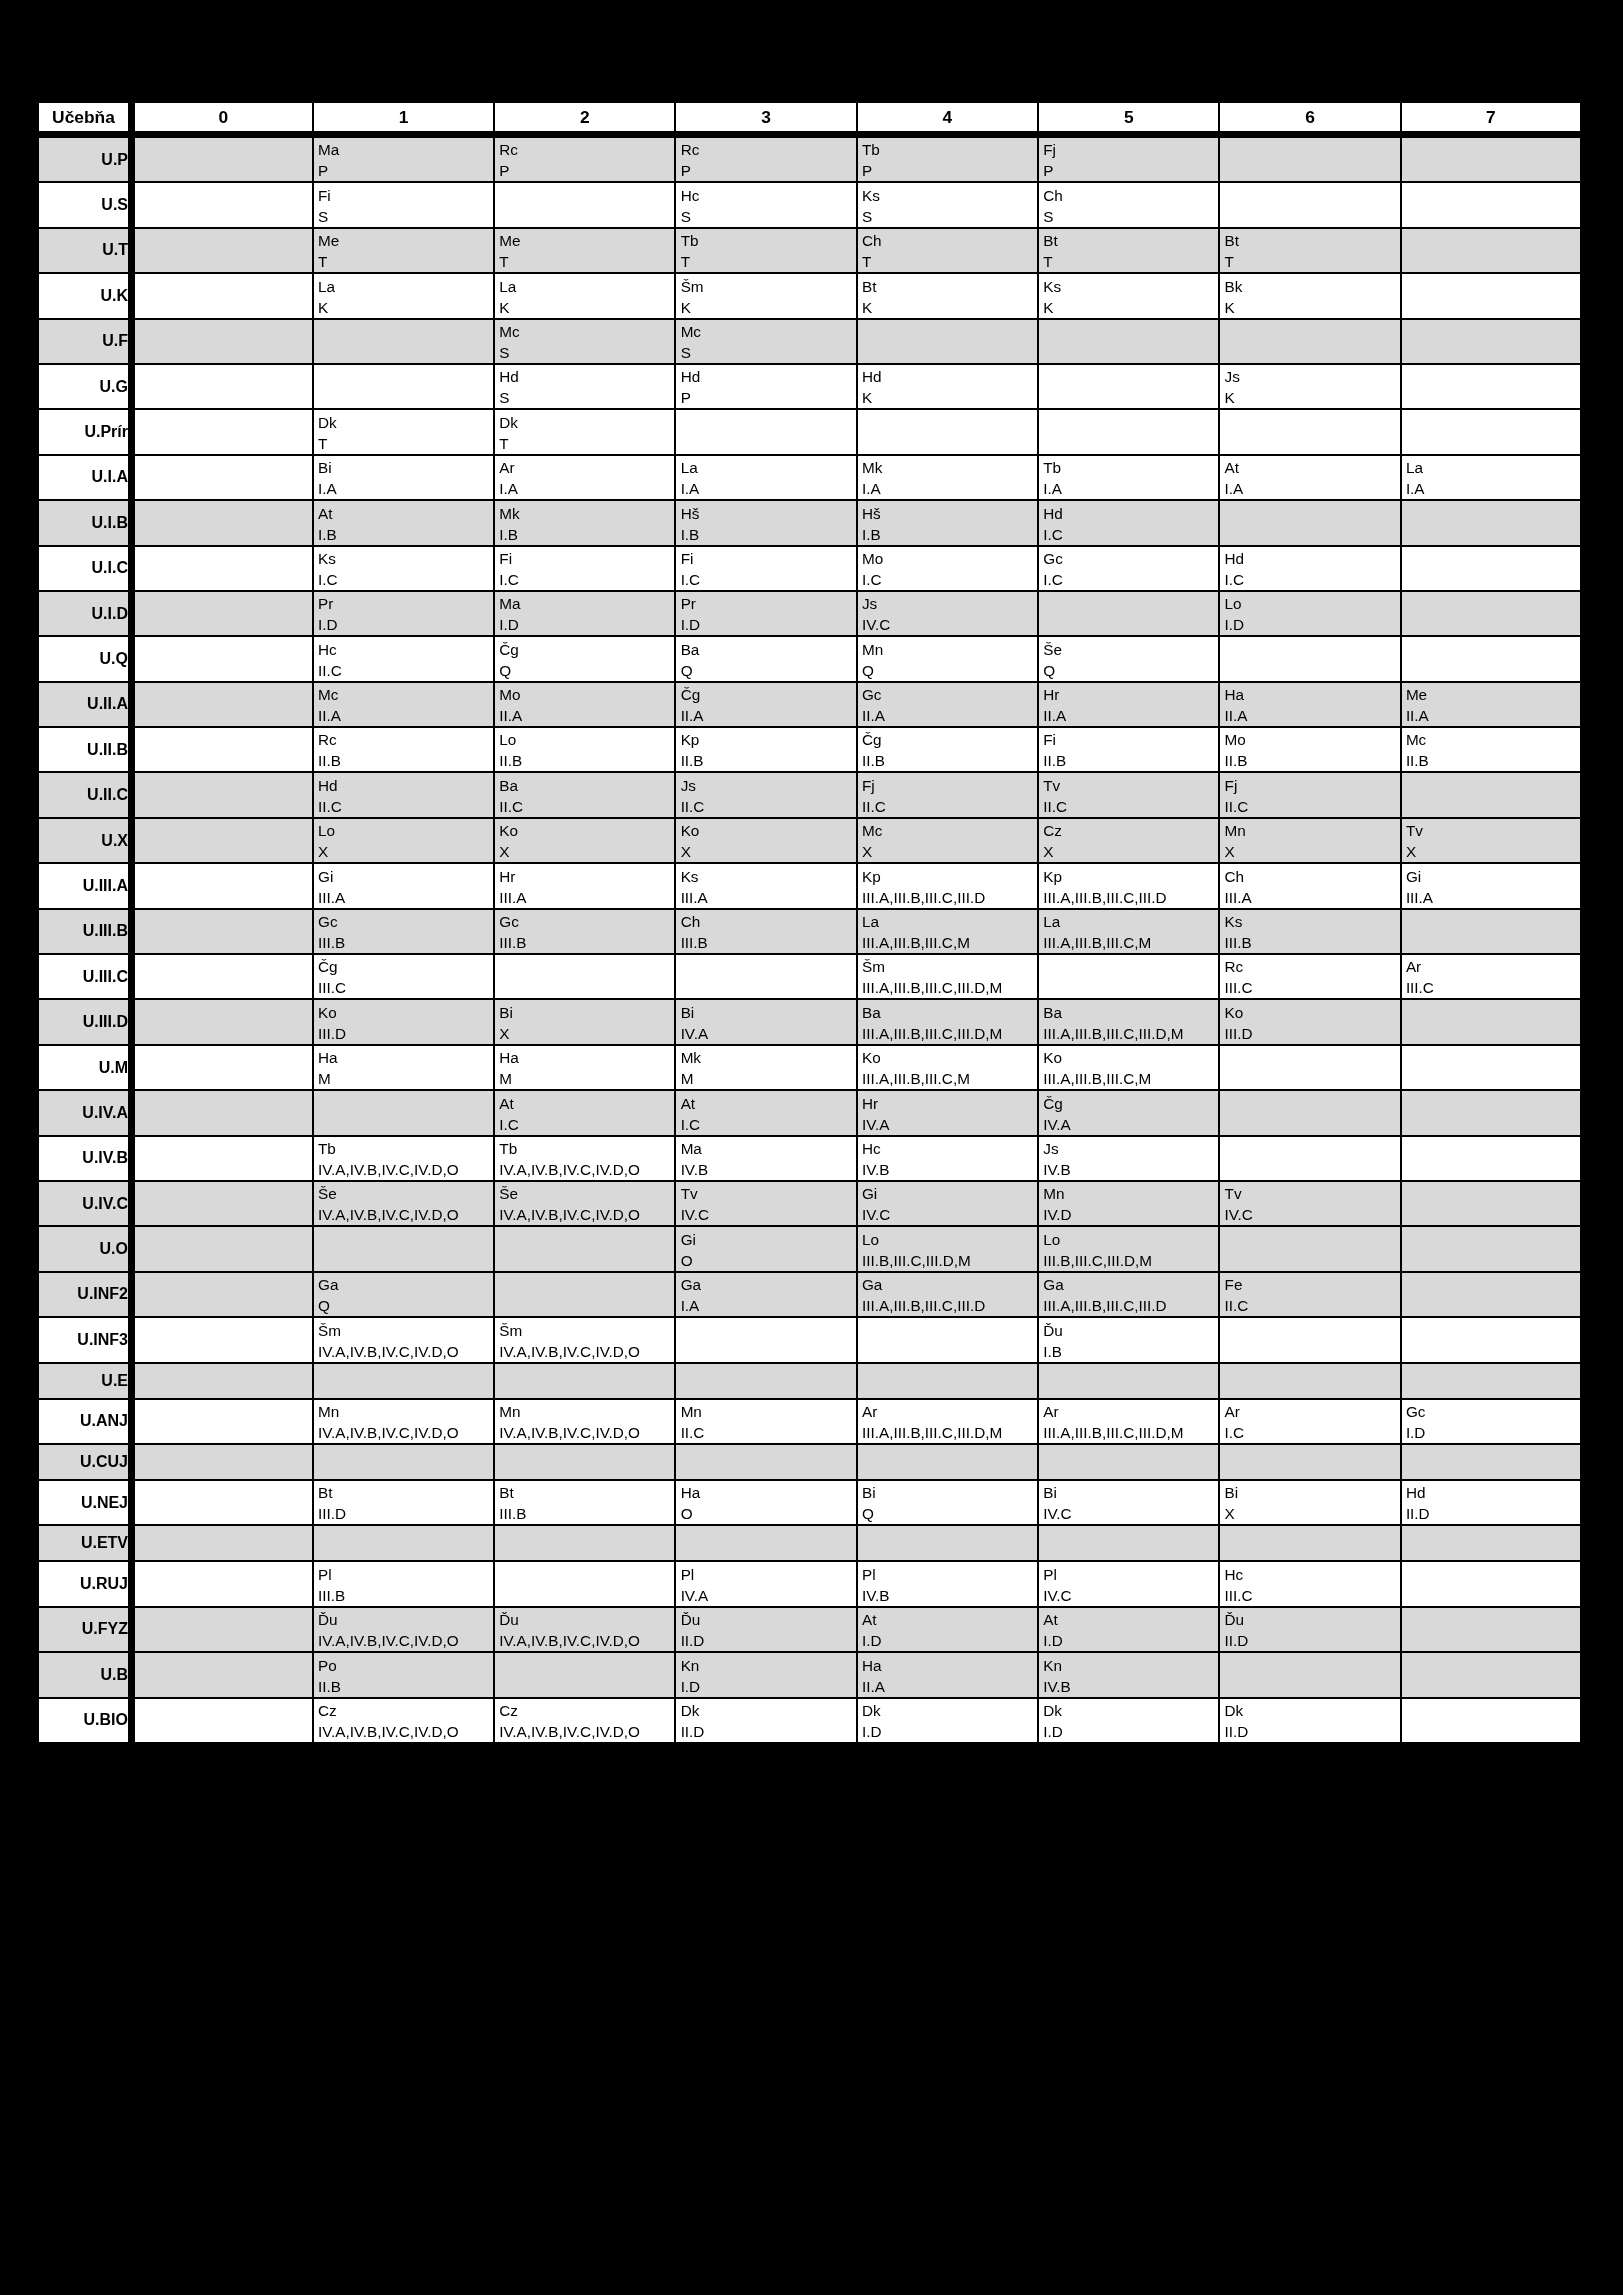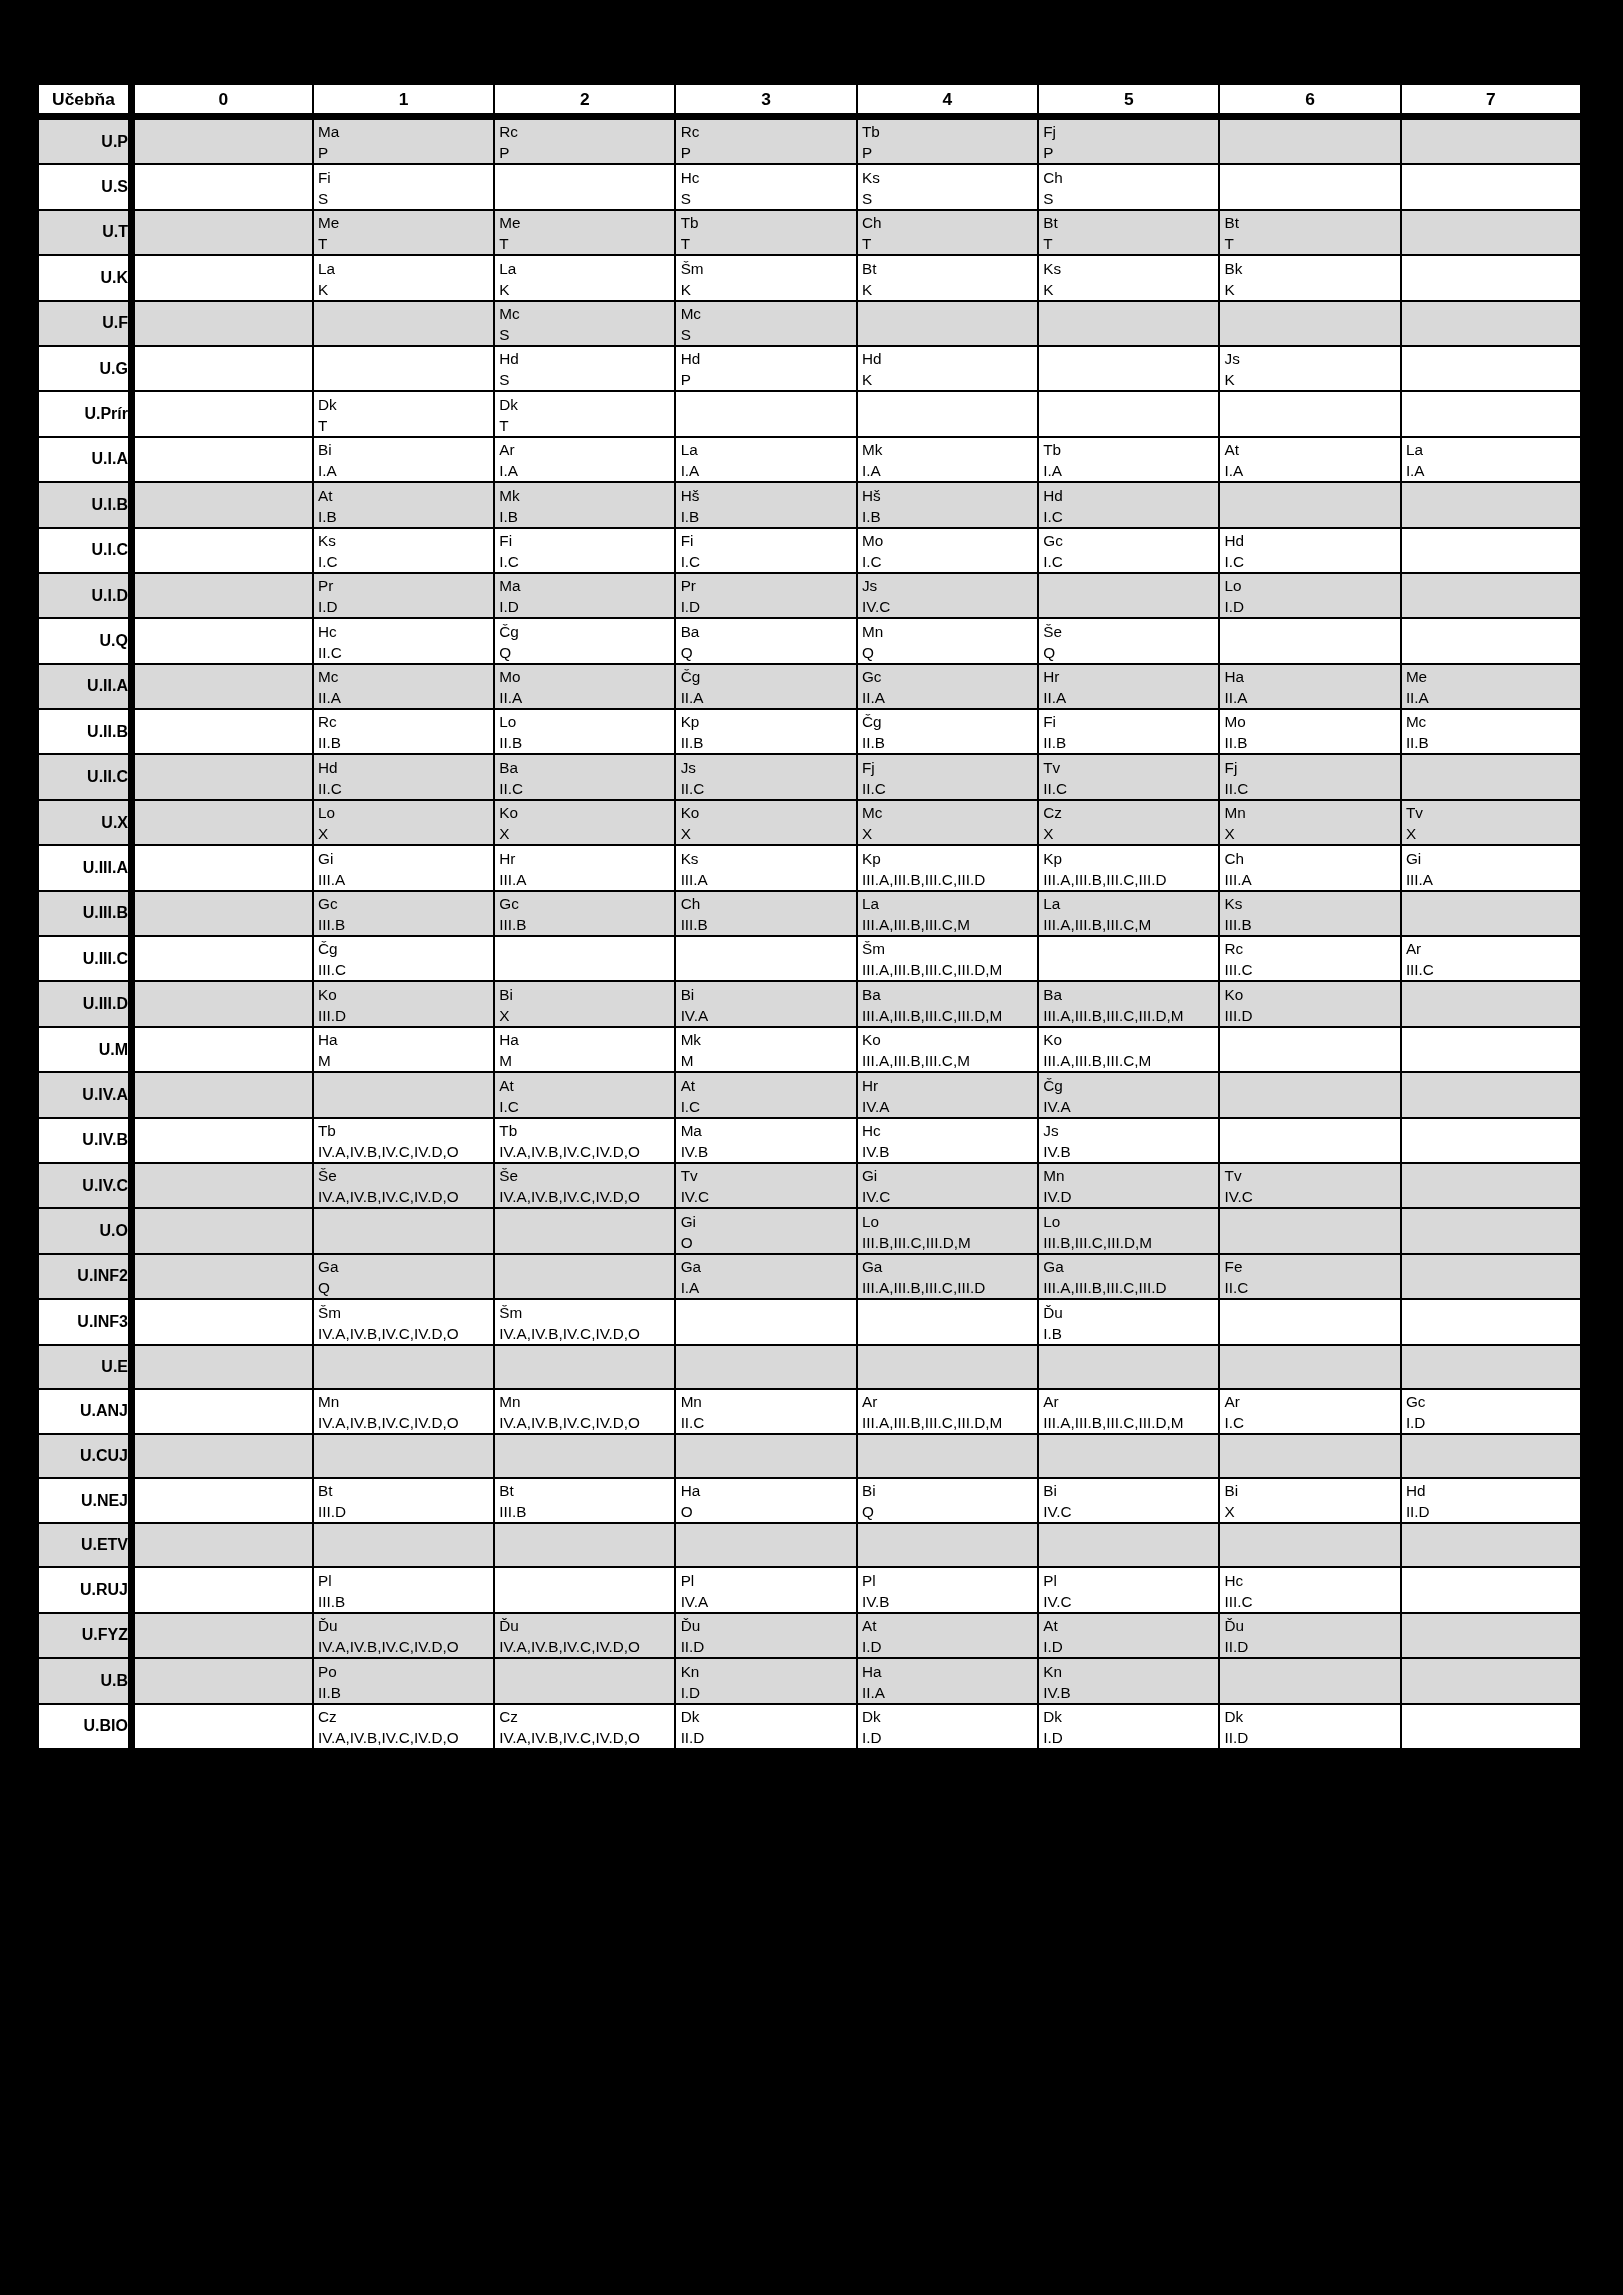--- a/index.html
+++ b/index.html
@@ -1,25 +1,25 @@
 <!DOCTYPE html>
 <html style="font-size:11px"><head>
 <meta charset="utf-8">
 <style>
   html,body{margin:0;padding:0;background:#000000;}
   body{width:1624px;height:2295px;position:relative;overflow:hidden;
        font-family:"Liberation Sans",sans-serif;color:#000000;}
-  .page{position:absolute;left:35px;top:81px;}
+  .page{position:absolute;left:35px;top:99px;}
   table{border-collapse:collapse;table-layout:fixed;width:1549px;
         border:4.2px solid #000;background:#fff;}
   th,td{border:2.1px solid #000;padding:0;}
   thead th{height:28px;font-size:17.4px;font-weight:bold;text-align:center;
            vertical-align:middle;background:#fff;border-bottom:7px solid #000;}
   thead th.room-h{width:89px;}
-  tbody tr{height:44px;}
+  tbody tr{height:36px;}
   tbody th.room{font-size:16px;font-weight:bold;text-align:right;
                 vertical-align:middle;}
   th.room, thead th.room-h{border-right:7.6px solid #000;}
   tbody tr.shade th.room, tbody tr.shade td{background:#d9d9d9;}
   tbody tr:not(.shade) th.room, tbody tr:not(.shade) td{background:#ffffff;}
   td{vertical-align:top;}
   td .t, td .g{font-size:15.3px;line-height:21px;padding-left:4.2px;
                white-space:nowrap;overflow:hidden;}
   td .t{padding-top:1.4px;}
 </style>

